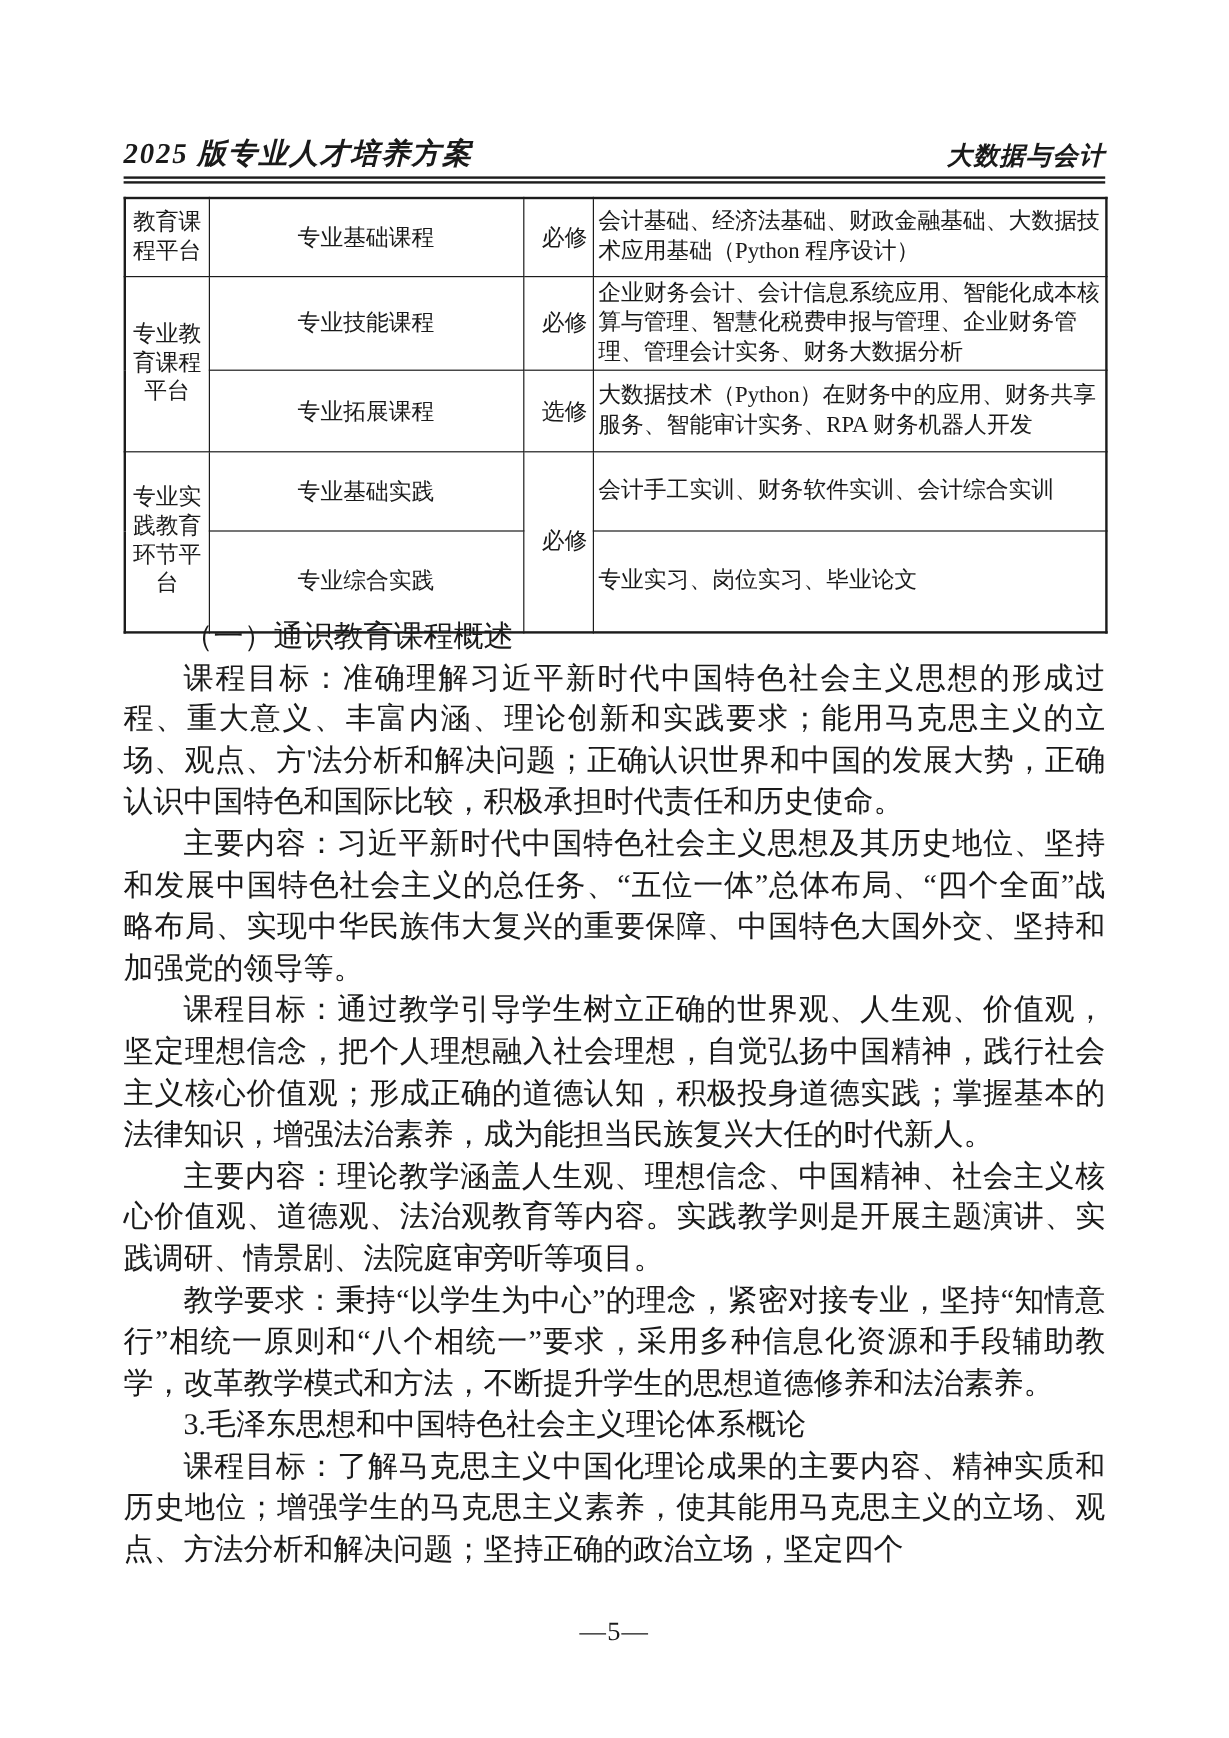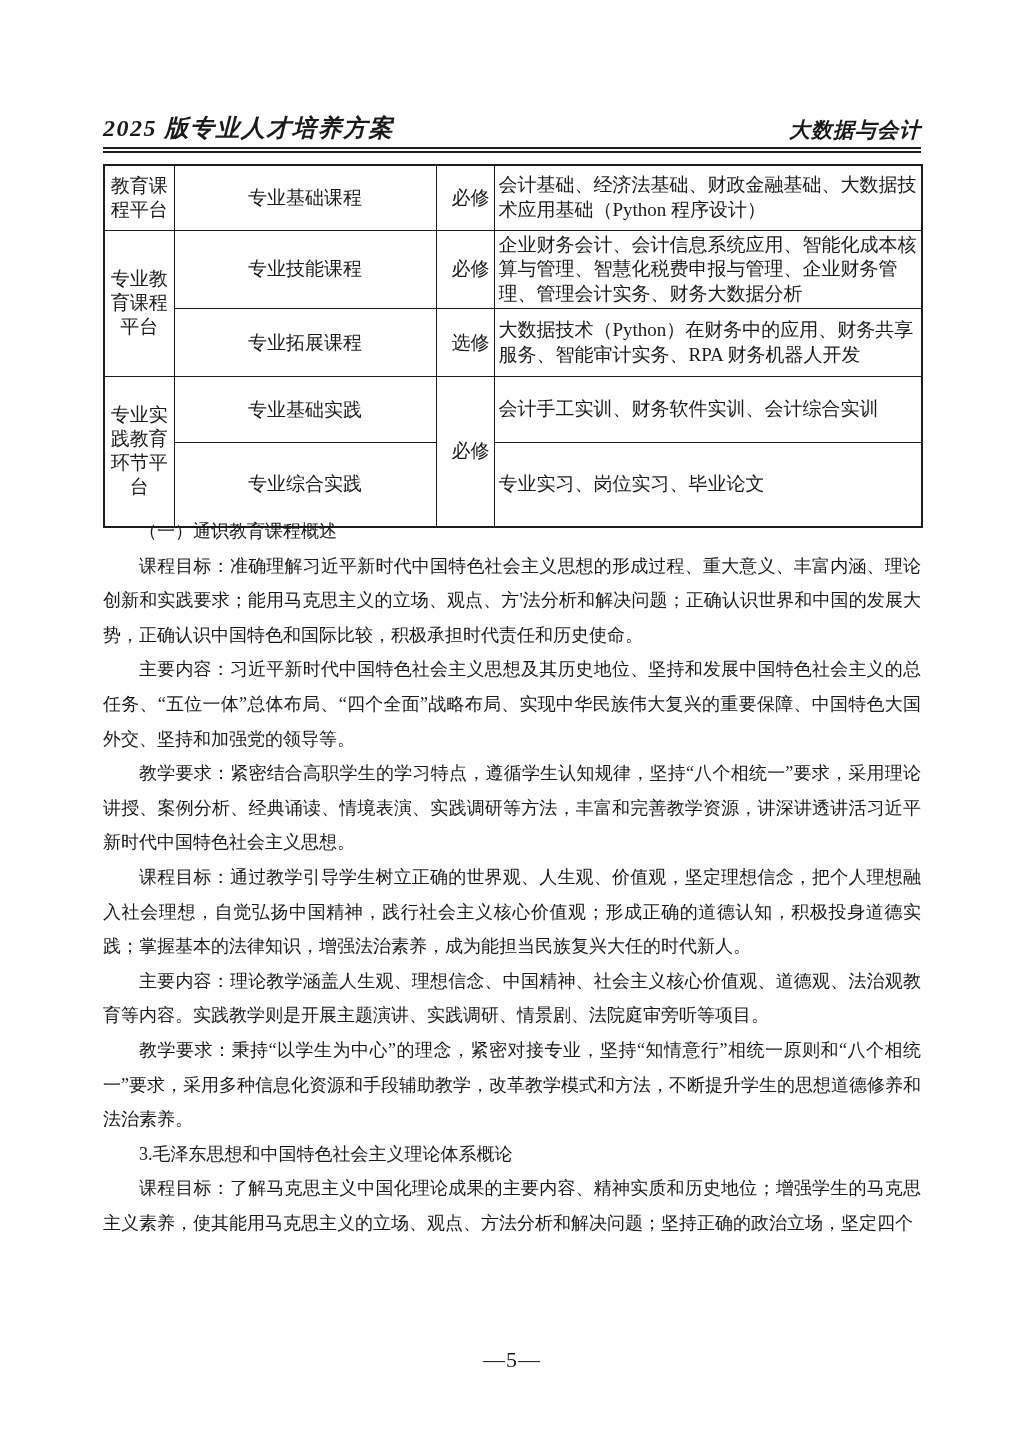--- a/index.html
+++ b/index.html
@@ -87,21 +87,21 @@
   tr.r2 { height: 74px; }
   tr.r3 { height: 68px; }
   tr.r4 { height: 66px; }
   tr.r5 { height: 84px; }
   
   .bodytext {
     position: absolute;
     left: 103px;
     width: 818px;
     top: 514px;
-    font-size: 18px;
+    font-size: 25px;
     line-height: 34.6px;
     text-align: justify;
   }
   .bodytext p {
     margin: 0;
     text-indent: 2em;
   }
   
   .footer {
     position: absolute;
@@ -159,21 +159,20 @@
         <td class="c2">专业综合实践</td>
         <td class="c4">专业实习、岗位实习、毕业论文</td>
       </tr>
     </tbody>
   </table>
 
   <div class="bodytext">
     <p>（一）通识教育课程概述</p>
     <p>课程目标：准确理解习近平新时代中国特色社会主义思想的形成过程、重大意义、丰富内涵、理论创新和实践要求；能用马克思主义的立场、观点、方'法分析和解决问题；正确认识世界和中国的发展大势，正确认识中国特色和国际比较，积极承担时代责任和历史使命。</p>
     <p>主要内容：习近平新时代中国特色社会主义思想及其历史地位、坚持和发展中国特色社会主义的总任务、“五位一体”总体布局、“四个全面”战略布局、实现中华民族伟大复兴的重要保障、中国特色大国外交、坚持和加强党的领导等。</p>
-    <p>教学要求：紧密结合高职学生的学习特点，遵循学生认知规律，坚持“八个相统一”要求，采用理论讲授、案例分析、经典诵读、情境表演、实践调研等方法，丰富和完善教学资源，讲深讲透讲活习近平新时代中国特色社会主义思想。</p>
     <p>课程目标：通过教学引导学生树立正确的世界观、人生观、价值观，坚定理想信念，把个人理想融入社会理想，自觉弘扬中国精神，践行社会主义核心价值观；形成正确的道德认知，积极投身道德实践；掌握基本的法律知识，增强法治素养，成为能担当民族复兴大任的时代新人。</p>
     <p>主要内容：理论教学涵盖人生观、理想信念、中国精神、社会主义核心价值观、道德观、法治观教育等内容。实践教学则是开展主题演讲、实践调研、情景剧、法院庭审旁听等项目。</p>
     <p>教学要求：秉持“以学生为中心”的理念，紧密对接专业，坚持“知情意行”相统一原则和“八个相统一”要求，采用多种信息化资源和手段辅助教学，改革教学模式和方法，不断提升学生的思想道德修养和法治素养。</p>
     <p>3.毛泽东思想和中国特色社会主义理论体系概论</p>
     <p>课程目标：了解马克思主义中国化理论成果的主要内容、精神实质和历史地位；增强学生的马克思主义素养，使其能用马克思主义的立场、观点、方法分析和解决问题；坚持正确的政治立场，坚定四个</p>
   </div>
 
   <div class="footer">
     <span>—5—</span>
   </div>

